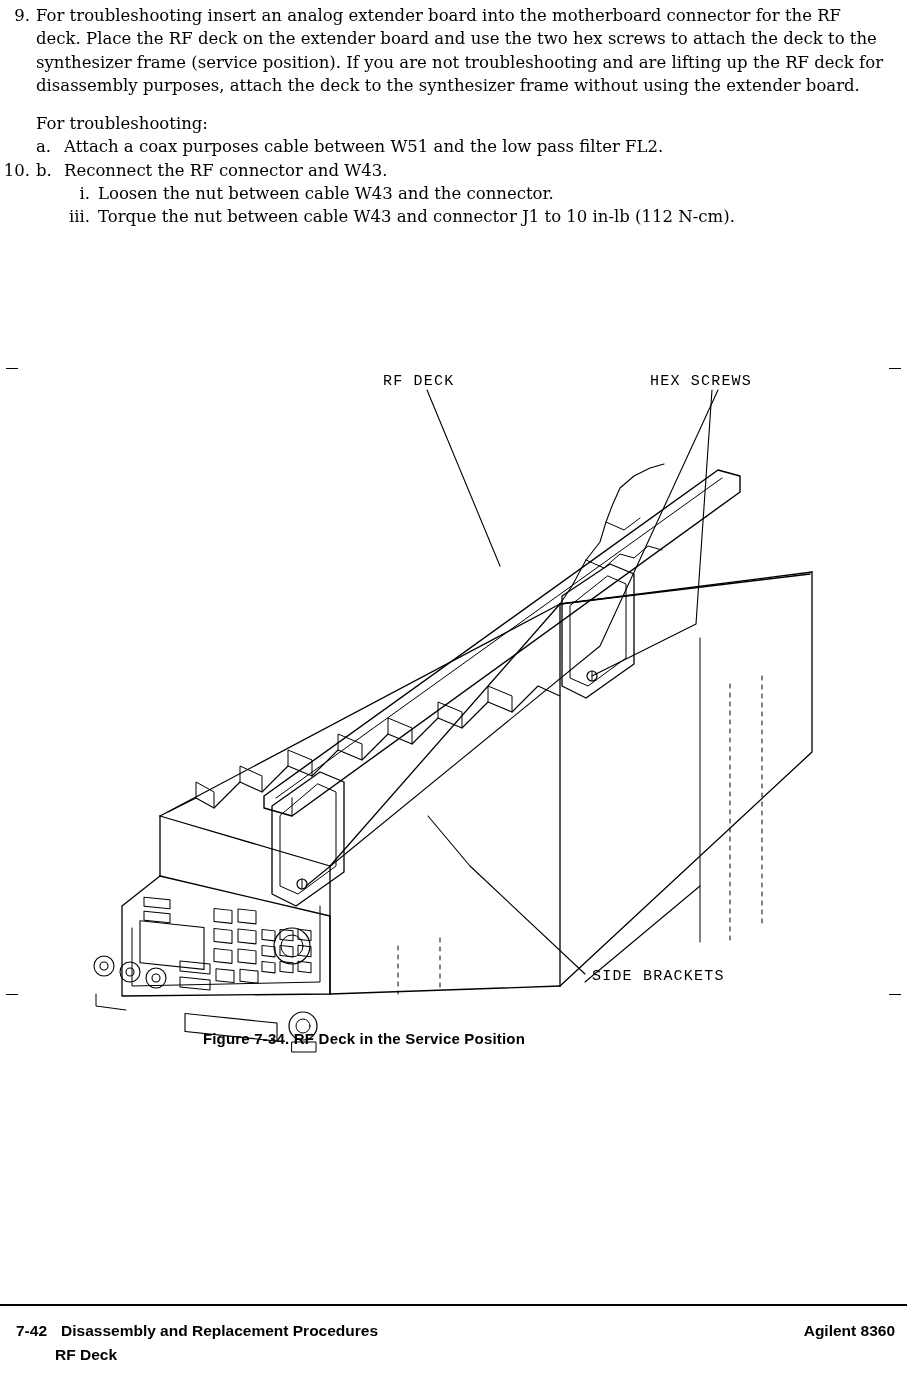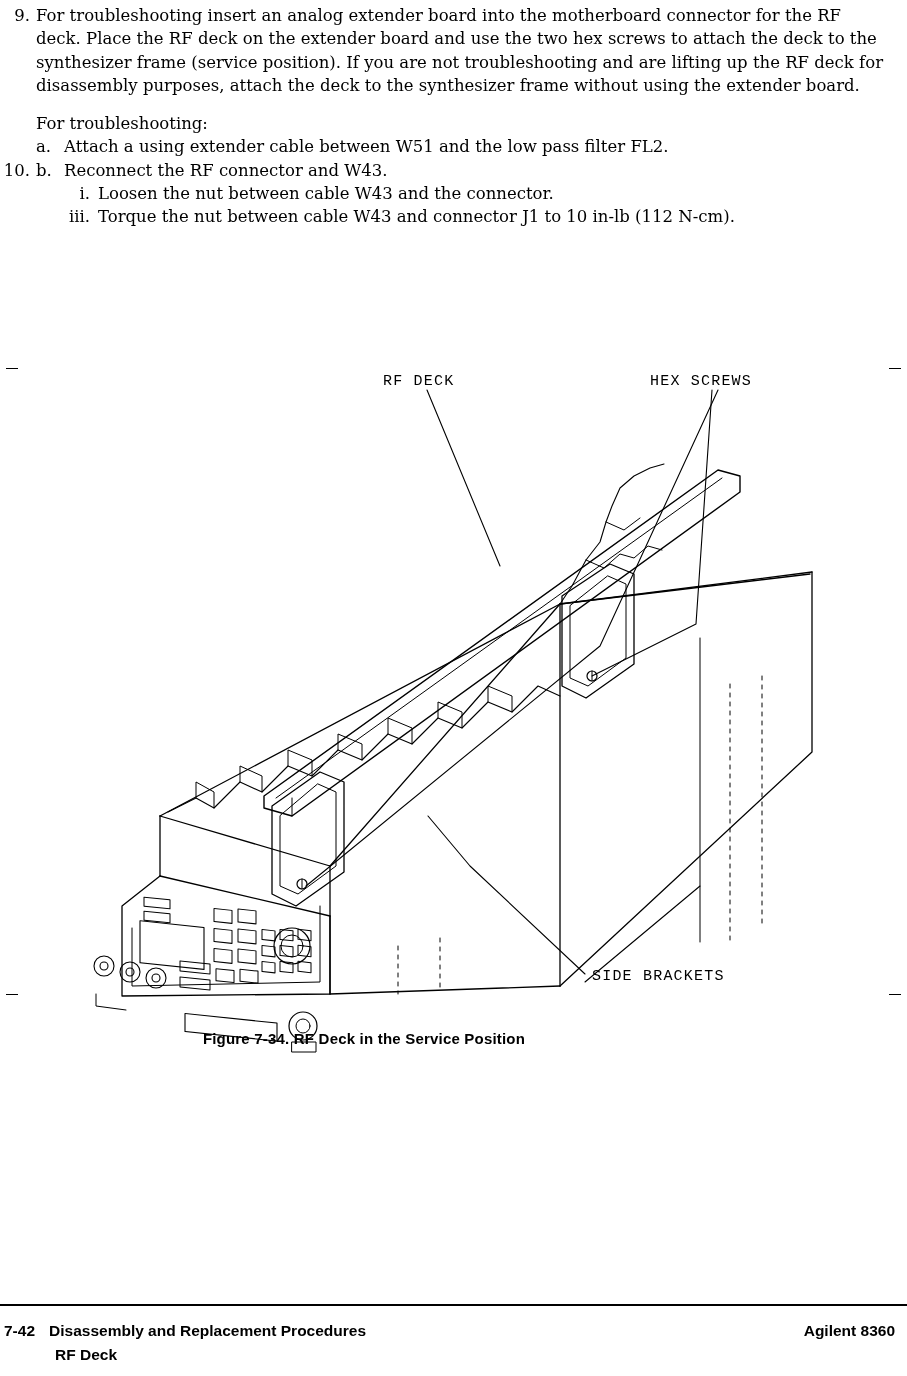--- a/index.html
+++ b/index.html
@@ -130,21 +130,21 @@
     left: 0;
     top: 18px;
     width: 907px;
     display: flex;
     align-items: baseline;
     font-family: "Liberation Sans", sans-serif;
     font-weight: bold;
     font-size: 15.5px;
   }
   .footer-page {
-    padding-left: 4px;
+    padding-left: 16px;
     padding-right: 14px;
   }
   .footer-title { flex: 0 0 auto; }
   .footer-right {
     margin-left: auto;
     padding-right: 12px;
   }
   .footer-sub {
     position: absolute;
     left: 55px;
@@ -175,21 +175,21 @@
     </div>
 
     <div class="step">
       <div class="step-num">10.</div>
       <div class="step-body">
         <p>For troubleshooting:</p>
 
         <ul class="sub-list">
           <li class="sub-item">
             <span class="sub-marker">a.</span>
-            <span class="sub-text">Attach a using extender cable between W51 and the low pass filter FL2.</span>
+            <span class="sub-text">Attach a coax purposes cable between W51 and the low pass filter FL2.</span>
           </li>
           <li class="sub-item">
             <span class="sub-marker">b.</span>
             <span class="sub-text">Reconnect the RF connector and W43.</span>
           </li>
         </ul>
 
         <ul class="subsub-list">
           <li class="subsub-item">
             <span class="subsub-marker">i.</span>

